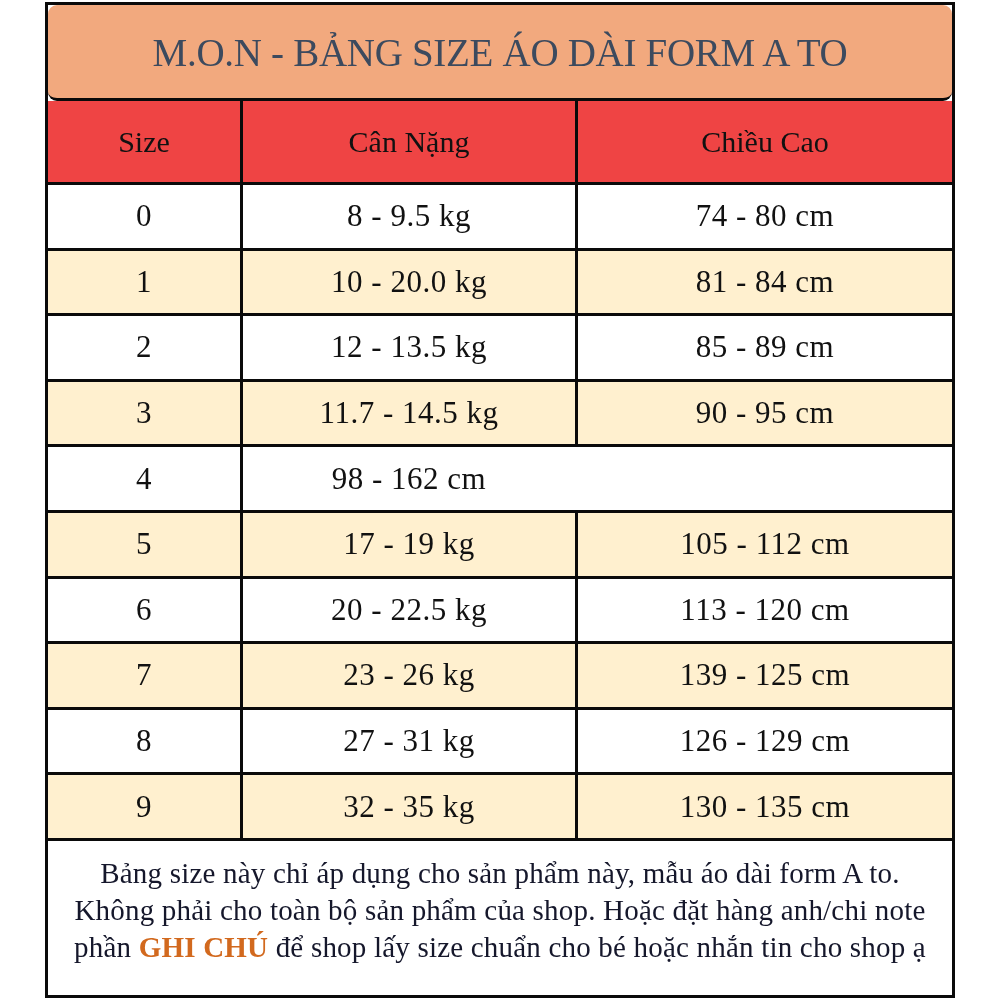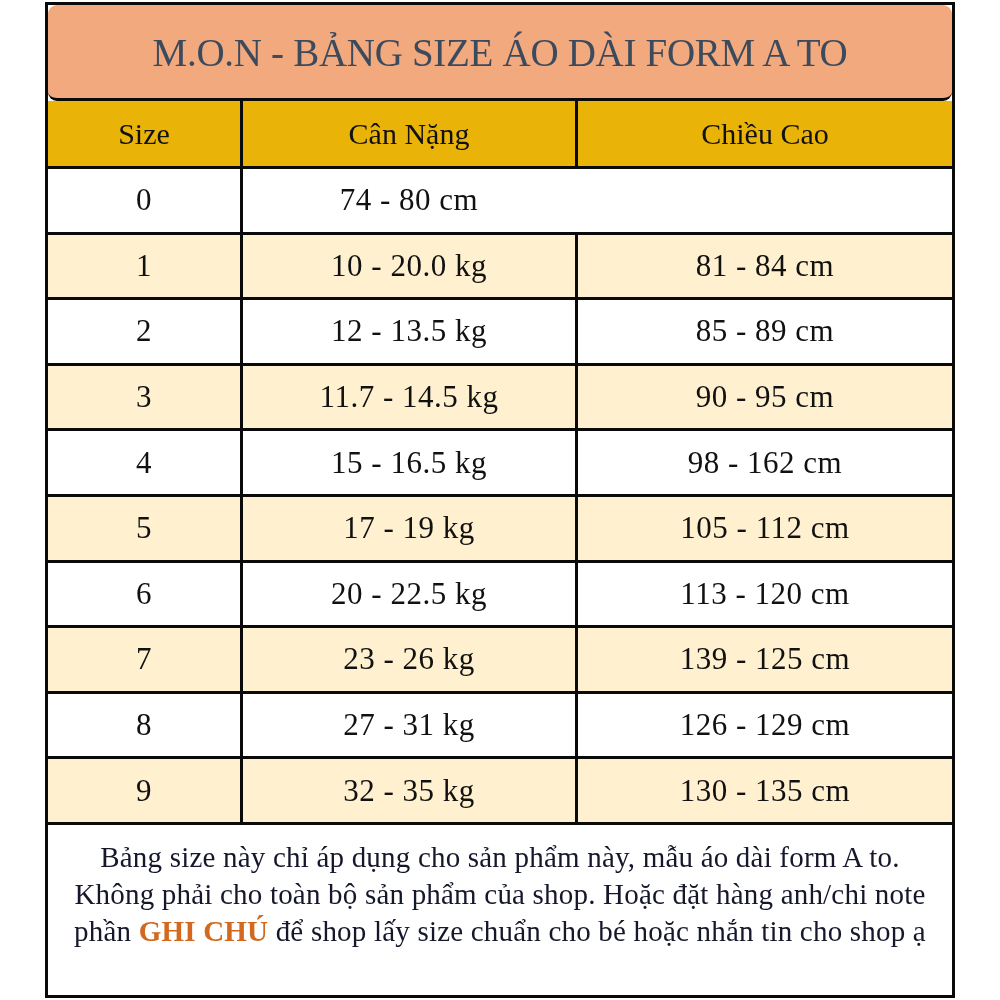--- a/index.html
+++ b/index.html
@@ -36,21 +36,21 @@
       color: #3c4a5e;
       letter-spacing: -0.3px;
       padding-top: 2px;
     }
     .grid-row {
       display: grid;
       grid-template-columns: 192px 335px 1fr;
       border-bottom: 3px solid #0a0a0a;
       box-sizing: border-box;
     }
-    .grid-row.header { height: 68px; background: #eab308; }
+    .grid-row.header { height: 84px; background: #ef4444; }
     .grid-row.data { height: 65.6px; }
     .grid-row.data.odd { background: #ffffff; }
     .grid-row.data.even { background: #fff0cf; }
     .cell {
       display: flex;
       align-items: center;
       justify-content: center;
       font-size: 31px;
       box-sizing: border-box;
       letter-spacing: 0.5px;
@@ -79,40 +79,40 @@
   </div>
 
   <div class="grid-row header">
     <div class="cell">Size</div>
     <div class="cell">Cân Nặng</div>
     <div class="cell">Chiều Cao</div>
   </div>
 
   <div class="grid-row data odd">
     <div class="cell">0</div>
+    <div class="cell">8 - 9.5 kg</div>
     <div class="cell">74 - 80 cm</div>
   </div>
   <div class="grid-row data even">
     <div class="cell">1</div>
     <div class="cell">10 - 20.0 kg</div>
     <div class="cell">81 - 84 cm</div>
   </div>
   <div class="grid-row data odd">
     <div class="cell">2</div>
     <div class="cell">12 - 13.5 kg</div>
     <div class="cell">85 - 89 cm</div>
   </div>
   <div class="grid-row data even">
     <div class="cell">3</div>
     <div class="cell">11.7 - 14.5 kg</div>
     <div class="cell">90 - 95 cm</div>
   </div>
   <div class="grid-row data odd">
     <div class="cell">4</div>
-    <div class="cell">15 - 16.5 kg</div>
     <div class="cell">98 - 162 cm</div>
   </div>
   <div class="grid-row data even">
     <div class="cell">5</div>
     <div class="cell">17 - 19 kg</div>
     <div class="cell">105 - 112 cm</div>
   </div>
   <div class="grid-row data odd">
     <div class="cell">6</div>
     <div class="cell">20 - 22.5 kg</div>

